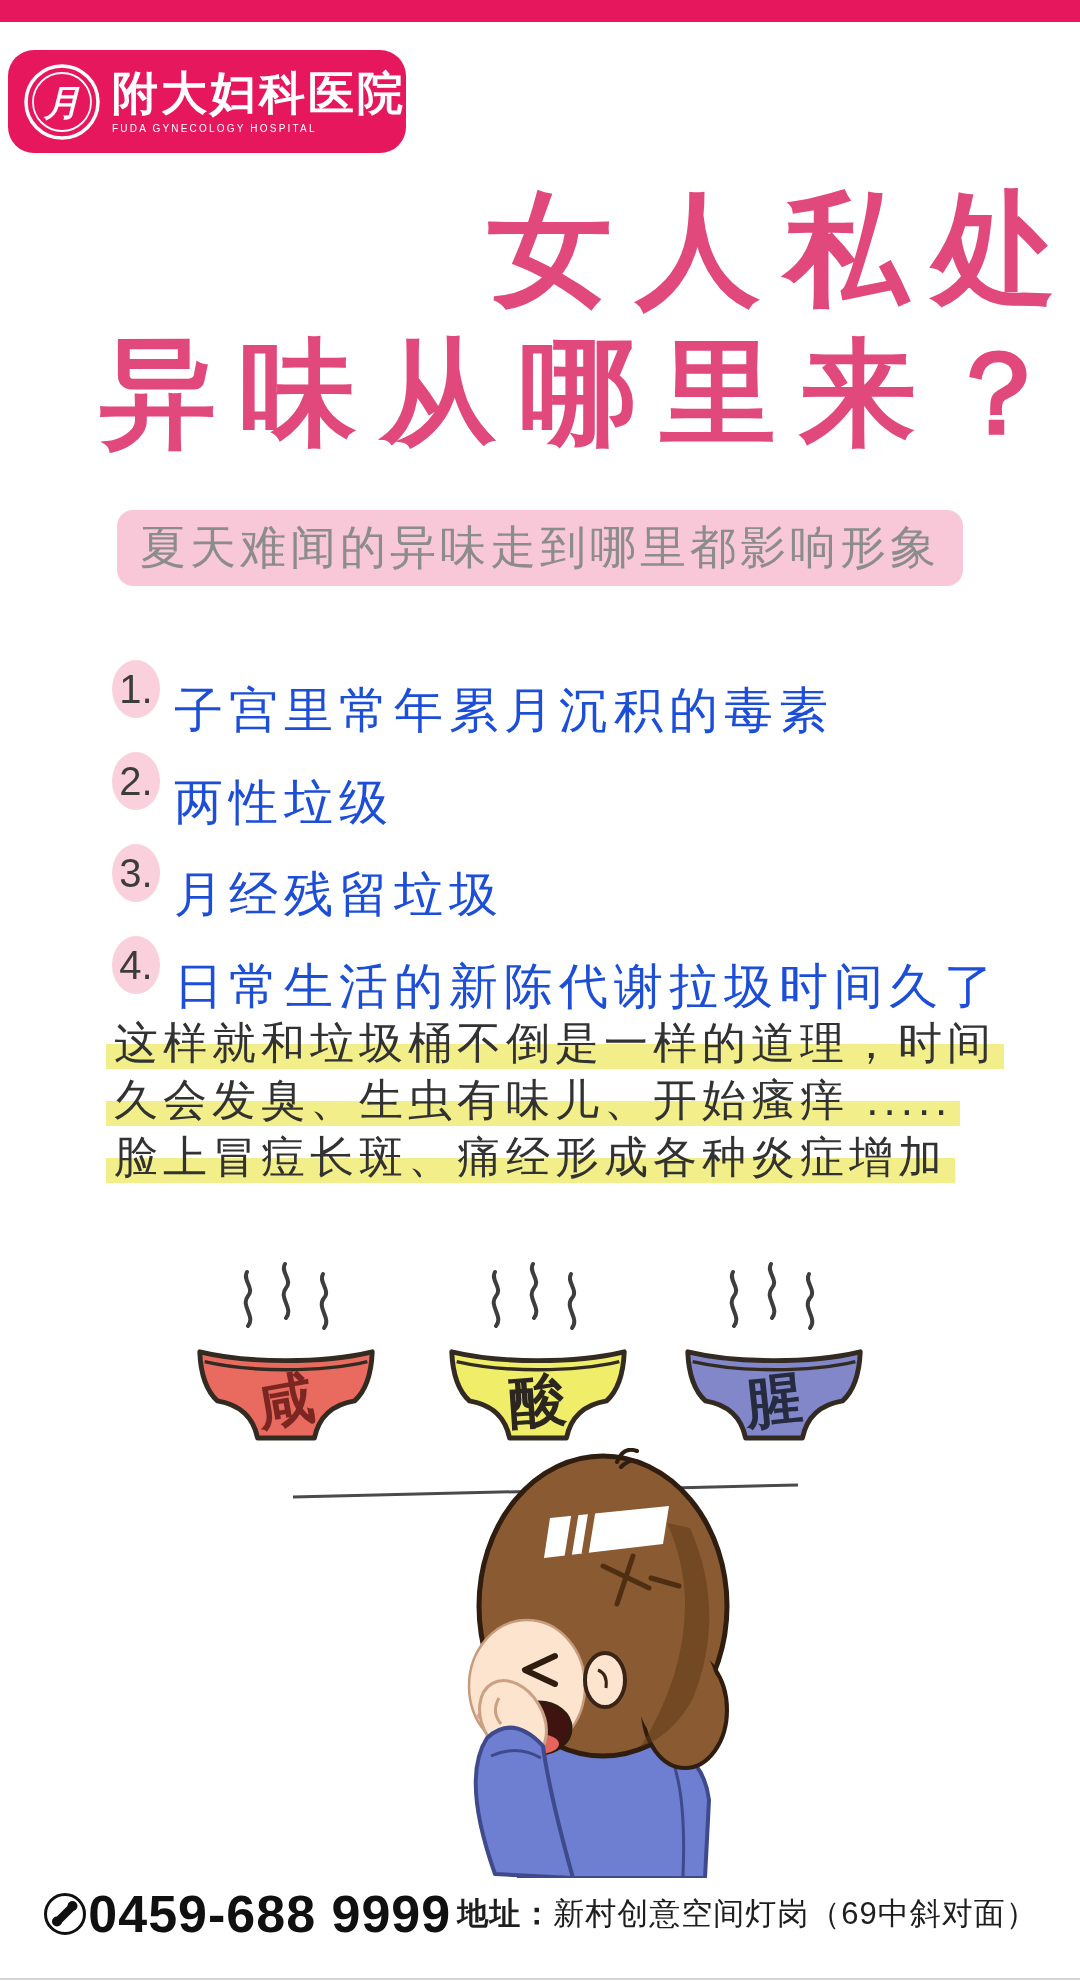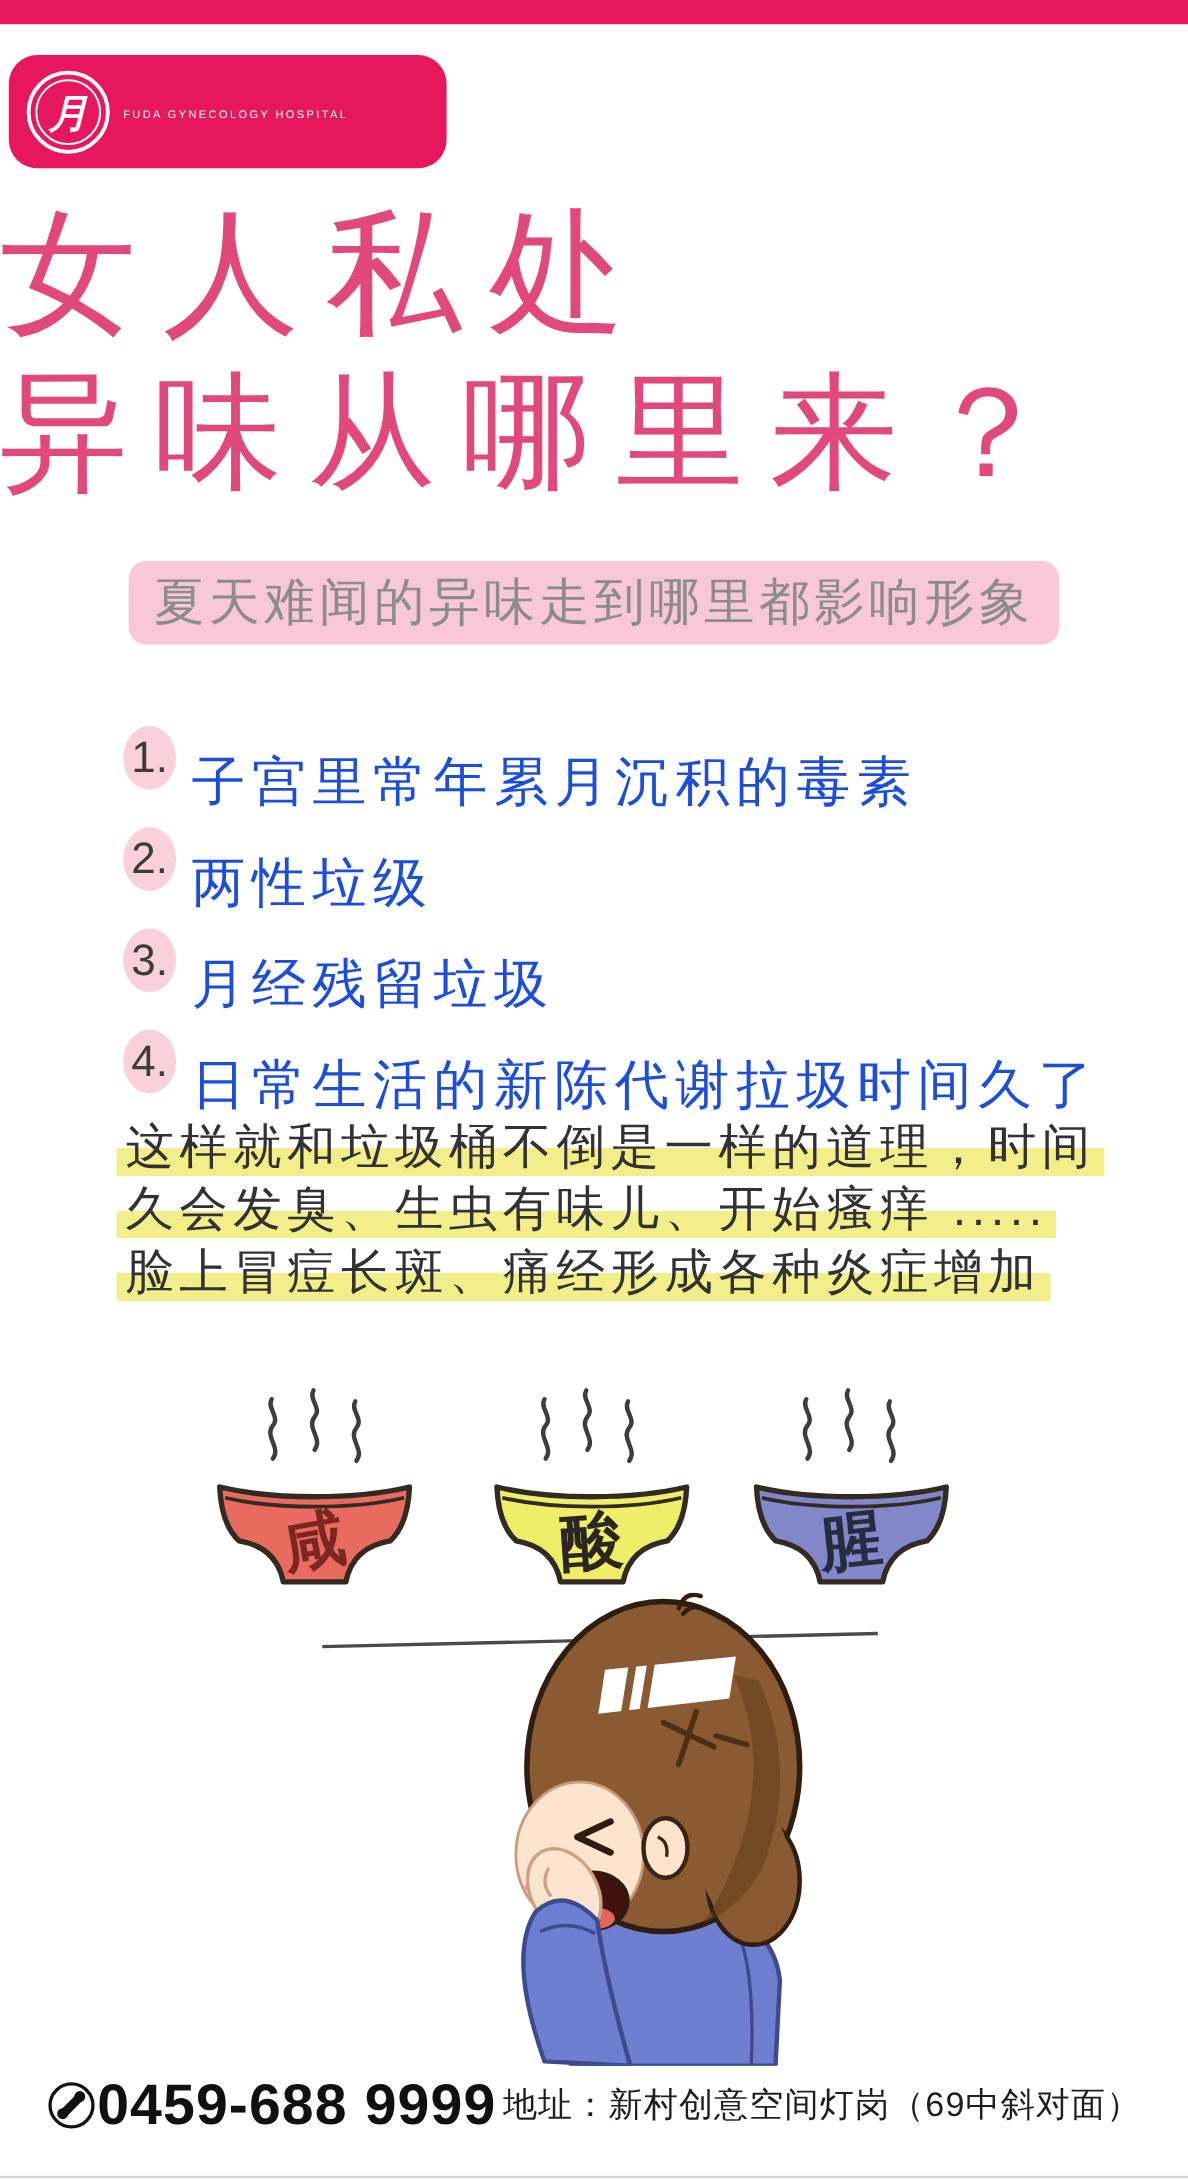--- a/index.html
+++ b/index.html
@@ -13,21 +13,21 @@
   
   .logo-badge{
     position:absolute;top:50px;left:8px;width:398px;height:103px;
     background:#e7175d;border-radius:26px;display:flex;align-items:center;
   }
   .emblem{width:80px;height:80px;margin-left:14px;flex:0 0 auto;}
   .logo-text{margin-left:10px;color:#fff;}
   .logo-cn{font-size:46px;font-weight:700;letter-spacing:3px;line-height:1.05;}
   .logo-en{font-size:10px;font-weight:500;letter-spacing:2.2px;margin-top:5px;}
   
-  .title{position:absolute;top:172px;left:0;width:100%;text-align:left;color:#e1487c;font-weight:400;}
+  .title{position:absolute;top:172px;left:0;width:100%;text-align:right;color:#e1487c;font-weight:700;}
   .title .t1{font-size:124px;letter-spacing:24px;line-height:1.25;}
   .title .t2{font-size:116px;letter-spacing:24px;line-height:1.15;}
   
   .subtitle-banner{
     position:absolute;top:510px;left:50%;transform:translateX(-50%);
     width:846px;height:76px;background:#f9c8d8;border-radius:16px;
     display:flex;align-items:center;justify-content:center;
   }
   .subtitle-banner span{font-size:46px;color:#8c8c8c;letter-spacing:4px;white-space:nowrap;}
   
@@ -55,37 +55,38 @@
   .divider{position:absolute;left:288px;top:1480px;width:515px;height:22px;}
   .character{position:absolute;left:455px;top:1448px;width:280px;height:430px;}
   
   .footer{
     position:absolute;top:1884px;left:0;width:100%;
     display:flex;align-items:center;justify-content:center;gap:0;
   }
   .phone-icon{width:46px;height:46px;flex:0 0 auto;}
   .phone-number{font-size:52px;font-weight:700;color:#101010;letter-spacing:1px;white-space:nowrap;}
   .addr{font-size:31px;color:#1e1e1e;white-space:nowrap;letter-spacing:1px;}
-  .addr-label{font-weight:400;margin-left:6px;}
+  .addr-label{font-weight:700;margin-left:6px;}
   .bottom-line{position:absolute;left:0;right:0;bottom:2px;height:2px;background:#d4d4d4;}
 </style>
 </head>
 <body>
 
 <div class="poster">
 
   <div class="top-strip"></div>
 
   <div class="logo-badge">
     <svg class="emblem" viewBox="0 0 80 80">
       <circle cx="40" cy="40" r="36" fill="none" stroke="#ffffff" stroke-width="3.5"></circle>
       <circle cx="40" cy="40" r="29" fill="none" stroke="#ffffff" stroke-width="1.8"></circle>
       <text x="40" y="53" text-anchor="middle" font-size="36" font-style="italic" font-weight="700" fill="#ffffff">月</text>
     </svg>
     <div class="logo-text">
+      <div class="logo-cn">附大妇科医院</div>
       <div class="logo-en">FUDA GYNECOLOGY HOSPITAL</div>
     </div>
   </div>
 
   <div class="title">
     <div class="t1">女人私处</div>
     <div class="t2">异味从哪里来？</div>
   </div>
 
   <div class="subtitle-banner">

